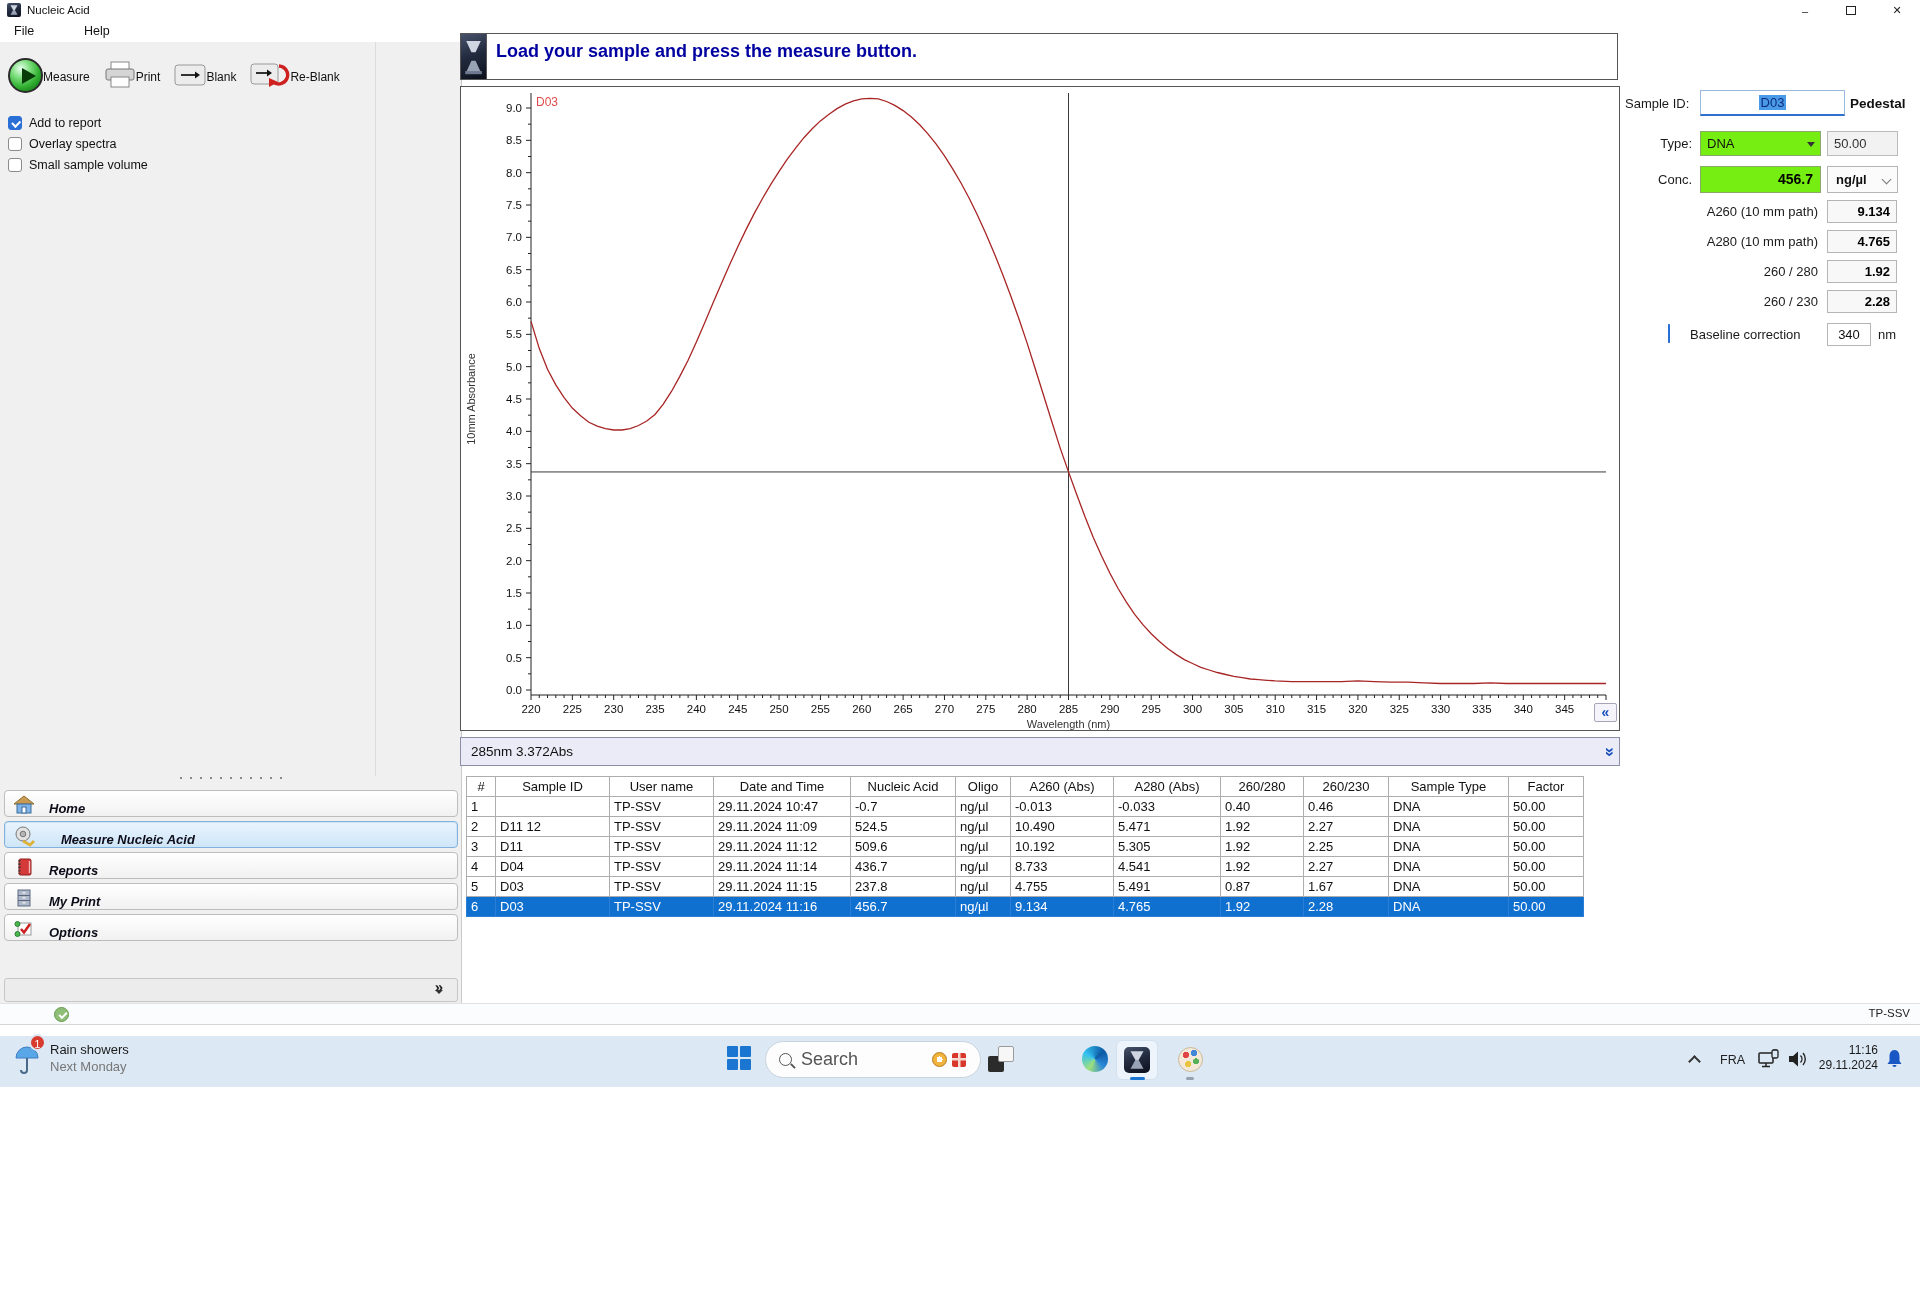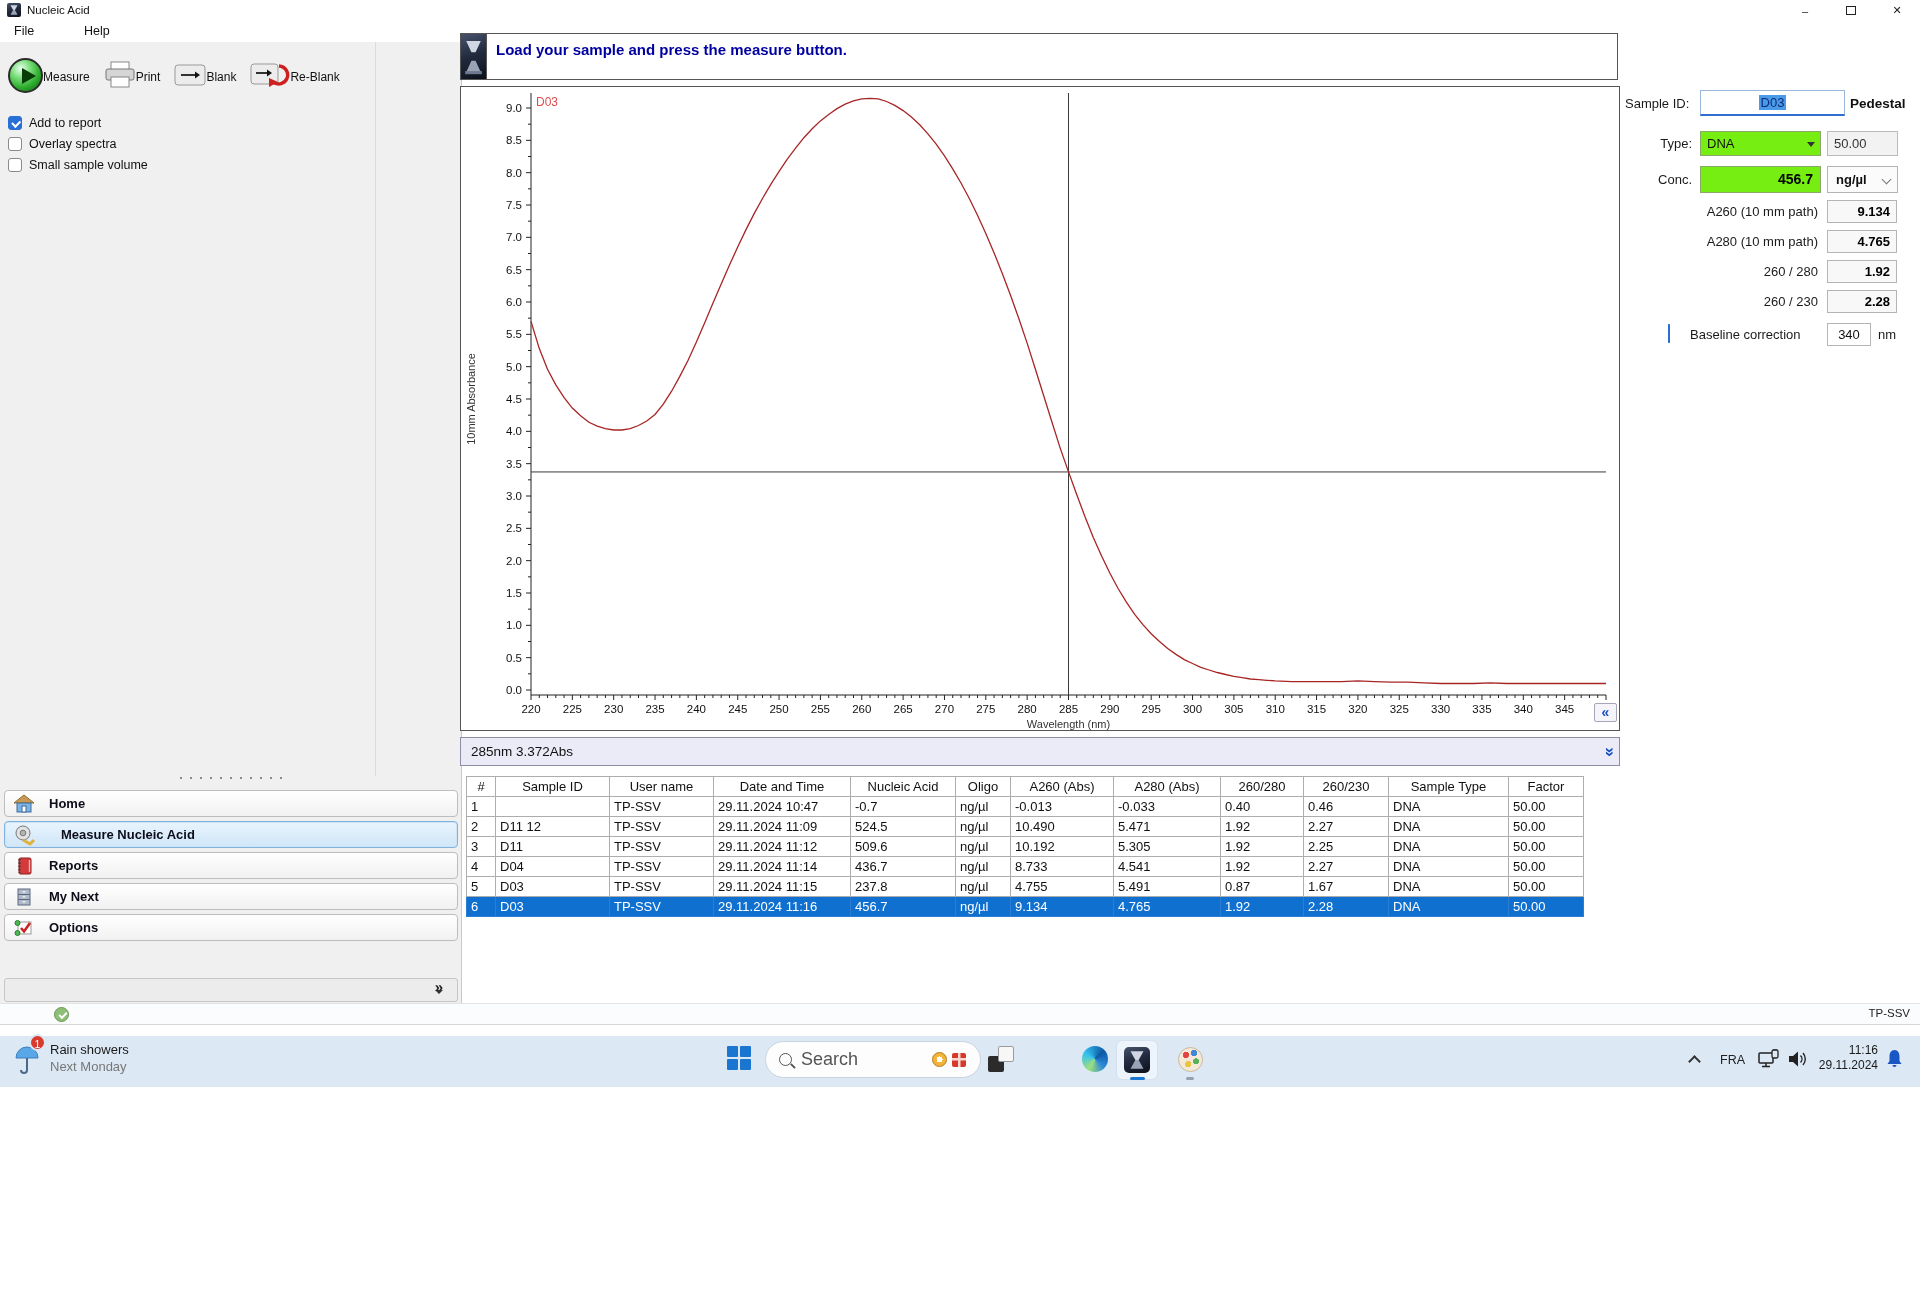--- a/index.html
+++ b/index.html
@@ -36,39 +36,39 @@
   .cbx { width:14px; height:14px; border-radius:3px; border:1px solid #8a8a8a; background:#fff; margin-right:7px; position:relative; flex:0 0 14px; }
   .cbx.on { background:#2a6fd6; border-color:#2a6fd6; }
   .cbx.on::after { content:""; position:absolute; left:3px; top:3px; width:6px; height:3.5px; border-left:2px solid #fff; border-bottom:2px solid #fff; transform:rotate(-45deg); }
   .check-label { font-size:12.5px; color:#111; }
 
   .splitter-dots { position:absolute; left:176px; top:733px; width:110px; height:6px;
      background-image:radial-gradient(circle, #8a8a8a 1.1px, transparent 1.3px); background-size:10px 6px; background-position:center; }
 
   .nav { position:absolute; left:4px; top:748px; width:454px; }
   .nav-item { height:27px; margin-bottom:4px; border:1px solid #bdbdbd; border-radius:4px;
-     background:linear-gradient(#ffffff,#f1f1f1); display:flex; align-items:center; }
+     background:linear-gradient(#ffffff,#f1f1f1); display:flex; align-items:flex-end;font-style:italic; }
   .nav-item.selected { background:linear-gradient(#e9f4fd,#cfe6f8); border:1px solid #7fb2de; box-shadow:0 0 0 1px #cfe4f5 inset;gap:12px; }
   .nav-icon { width:22px; height:22px; margin:0 14px 0 8px; flex:0 0 22px; }
   .nav-label { font-size:13px; font-weight:bold; color:#0d0d1a; }
   .nav-footer { position:absolute; left:4px; top:936px; width:454px; height:24px; background:#ececec; border:1px solid #c6c6c6; border-radius:3px; }
   .footer-glyphs { position:absolute; right:14px; top:1px; text-align:center; color:#222; }
   .footer-glyphs .gg { font-size:15px; font-weight:bold; line-height:14px; display:block; }
   .footer-glyphs .tri { width:0; height:0; border-left:4px solid transparent; border-right:4px solid transparent; border-top:4px solid #333; margin:0 auto; }
 
   
   .status-strip { left:0; top:1003px; width:1920px; height:22px; background:#fbfcfe; border-top:1px solid #e2e2e2; border-bottom:1px solid #d6d6d6; }
   .shield { position:absolute; left:54px; top:3px; width:15px; height:15px; border-radius:50%; background:#8fbf77; border:1px solid #679a52; }
   .shield::after { content:""; position:absolute; left:3.5px; top:3.5px; width:6px; height:3px; border-left:2px solid #fff; border-bottom:2px solid #fff; transform:rotate(-45deg); }
   .user-badge { position:absolute; right:10px; top:3px; font-size:11.5px; color:#222; }
 
   
   .msg-bar { left:460px; top:33px; width:1158px; height:47px; background:#fff; border:1px solid #555; display:flex; }
   .msg-icon { width:26px; height:45px; border-right:1px solid #555; border-radius:0; flex:0 0 26px; position:relative; }
-  .msg-text { font-size:15px; font-weight:bold; color:#0000a0; margin:7px 0 0 9px; }
+  .msg-text { font-size:18px; font-weight:bold; color:#0000a0; margin:7px 0 0 9px; }
 
   
   .chart-widget { left:460px; top:86px; width:1160px; height:645px; background:#fff; border:1px solid #555; }
   .chart-widget svg { position:absolute; left:0; top:0; font-family:"Liberation Sans",sans-serif; }
   .collapse-btn { position:absolute; left:1133px; top:616px; width:23px; height:19px; border:1px solid #a6a6b8; background:#f4f4fa;
      color:#1a4fc0; font-weight:bold; font-size:14px; line-height:16px; text-align:center; border-radius:2px; }
 
   .cursor-bar { left:460px; top:737px; width:1160px; height:29px; background:#ebebf7; border:1px solid #8d8da5; font-size:13.5px; color:#111; line-height:27px; padding-left:10px; }
   .expand-chevron { position:absolute; left:1598px; top:738px; width:22px; height:28px; color:#1a4fc0; font-weight:bold; font-size:17px; text-align:center; transform:rotate(90deg); line-height:26px; }
 
@@ -242,21 +242,21 @@
       </div>
       <div class="nav-item">
         <svg class="nav-icon" viewBox="0 0 22 22">
           <rect x="5" y="3" width="12" height="16" fill="#aeb9c9" stroke="#5c6a80"></rect>
           <line x1="5" y1="8.5" x2="17" y2="8.5" stroke="#5c6a80"></line>
           <line x1="5" y1="13.5" x2="17" y2="13.5" stroke="#5c6a80"></line>
           <rect x="9.5" y="5" width="3" height="1.6" fill="#e8e8e8"></rect>
           <rect x="9.5" y="10" width="3" height="1.6" fill="#e8e8e8"></rect>
           <rect x="9.5" y="15" width="3" height="1.6" fill="#e8e8e8"></rect>
         </svg>
-        <span class="nav-label">My Next</span>
+        <span class="nav-label">My Print</span>
       </div>
       <div class="nav-item">
         <svg class="nav-icon" viewBox="0 0 22 22">
           <rect x="5" y="5" width="13" height="12" fill="#fff" stroke="#999"></rect>
           <path d="M8 11 l3 3.5 L17 6" fill="none" stroke="#cc2222" stroke-width="2.6"></path>
           <circle cx="4.5" cy="6" r="2.5" fill="#49b84e" stroke="#2e7d32"></circle>
           <circle cx="4.5" cy="16" r="2.5" fill="#49b84e" stroke="#2e7d32"></circle>
         </svg>
         <span class="nav-label">Options</span>
       </div>

